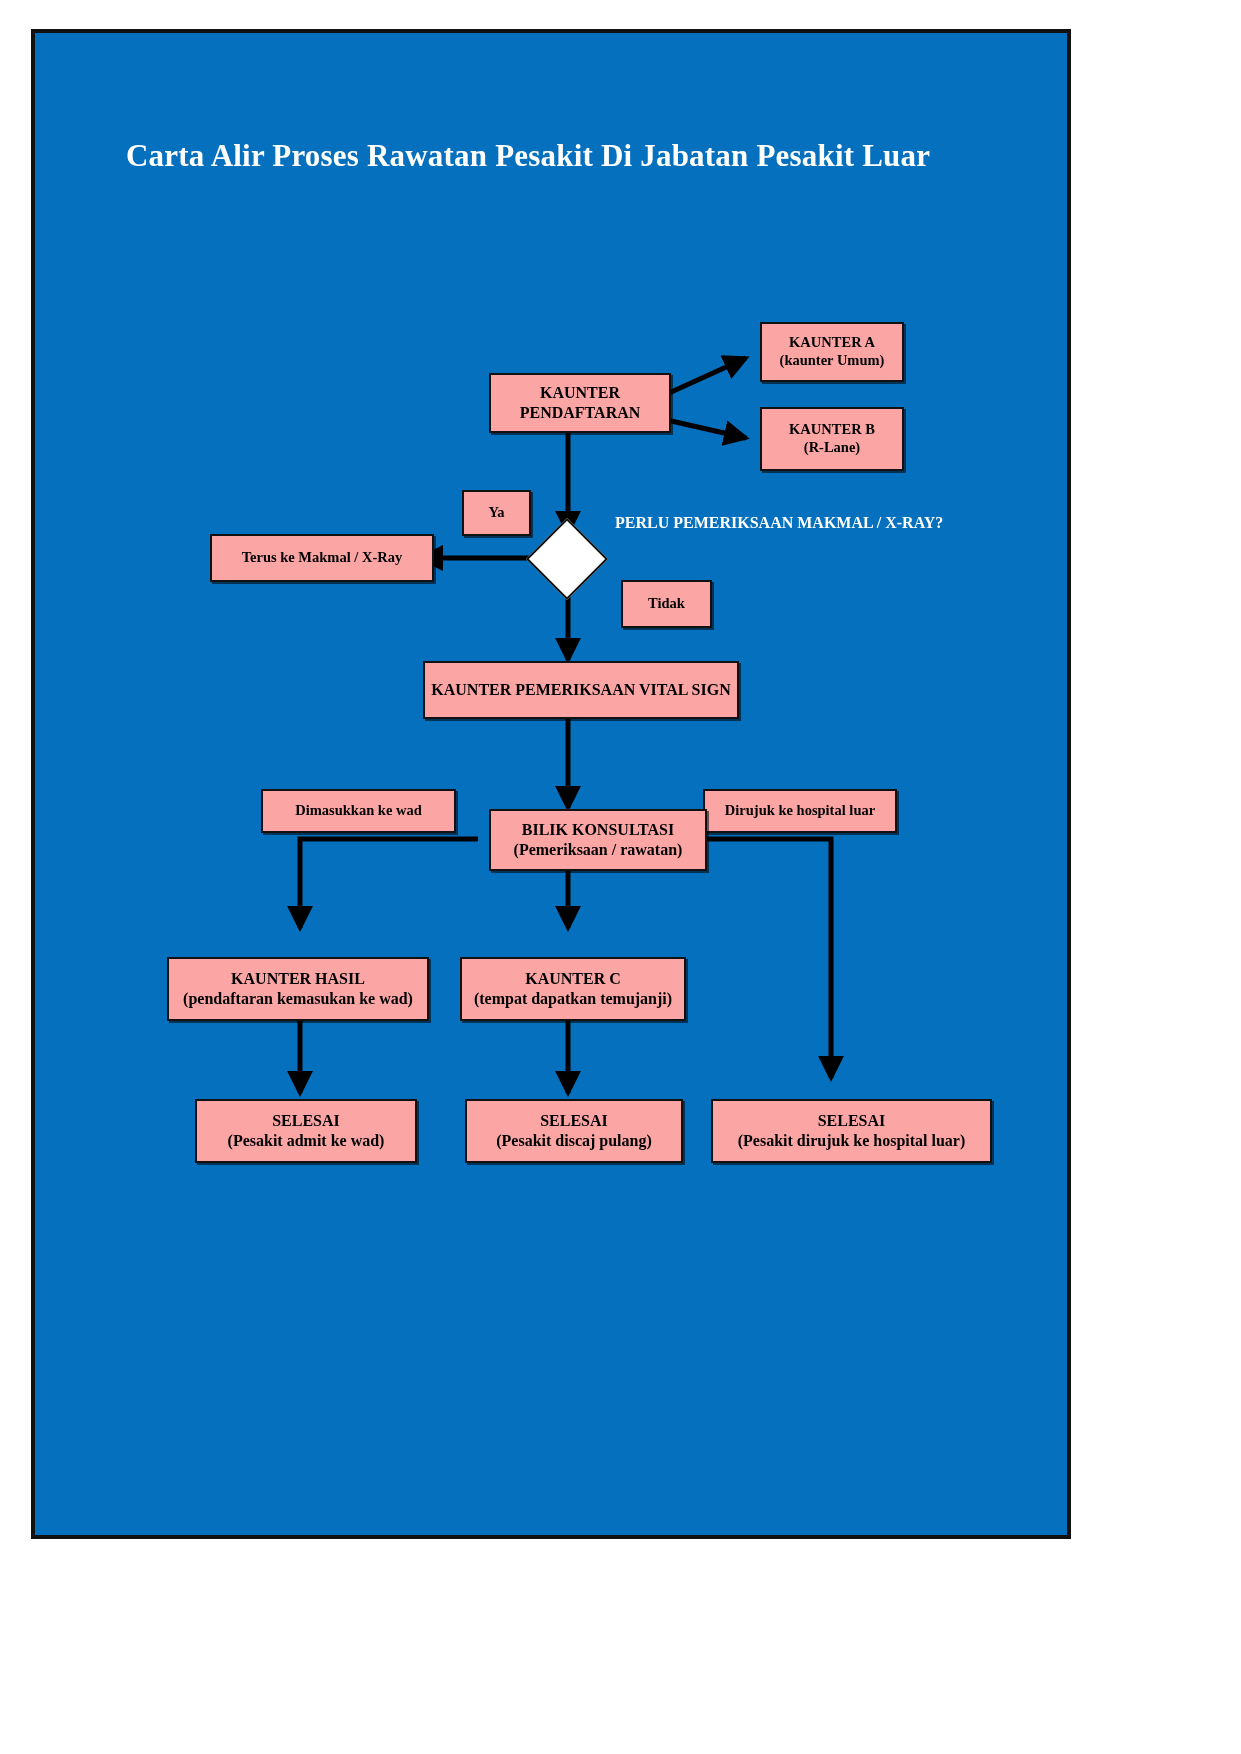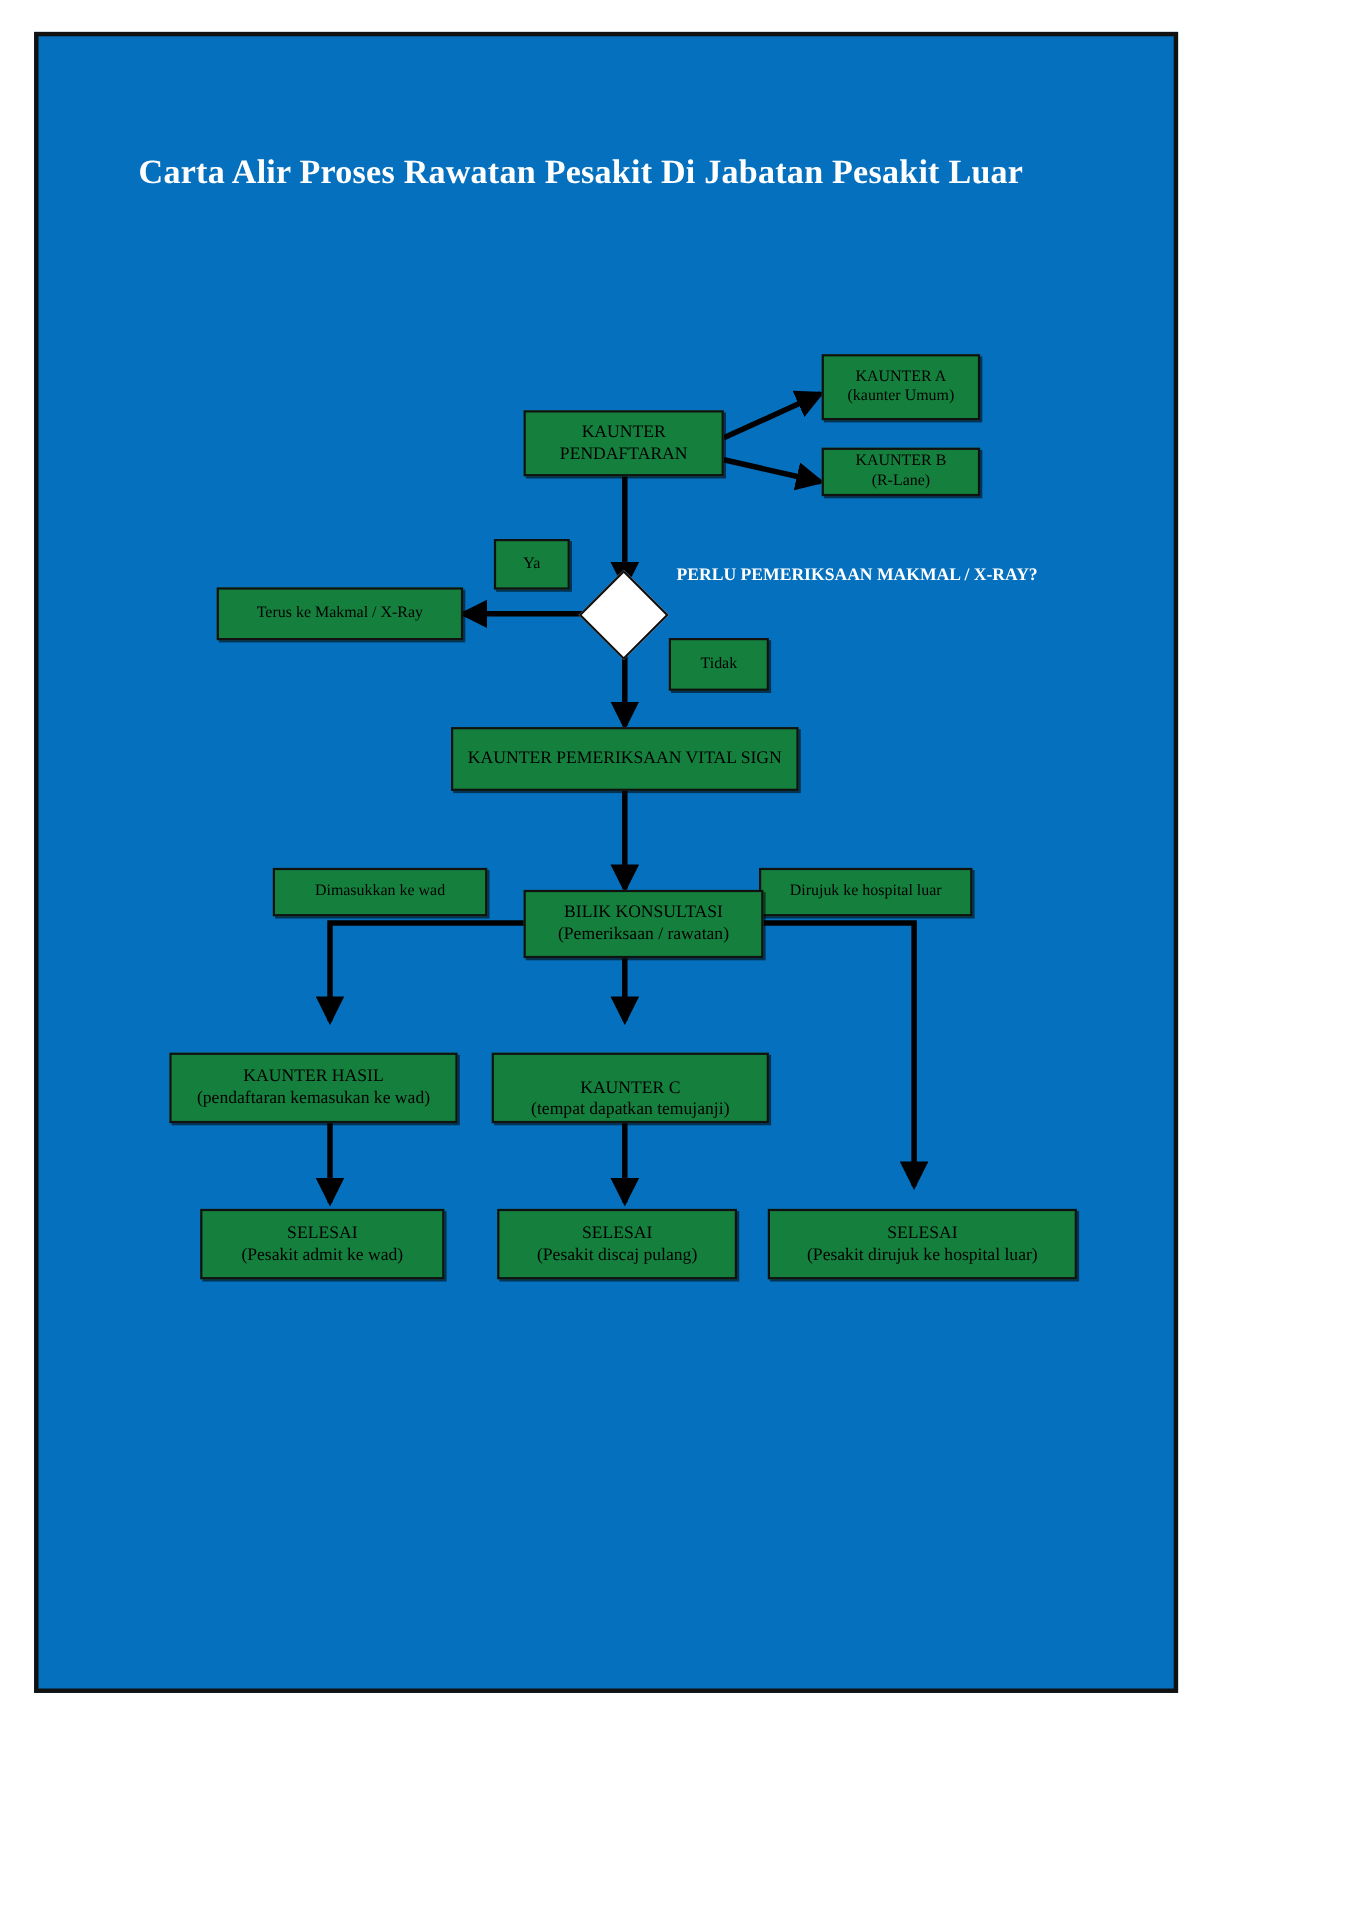--- a/index.html
+++ b/index.html
@@ -50,32 +50,33 @@
     color: #ffffff;
     font-size: 31px;
     font-weight: bold;
     letter-spacing: 0.2px;
     white-space: nowrap;
   }
 
   
   .node {
     position: absolute;
-    background: #15803d;
+    background: #fca5a5;
     border: 2px solid #111111;
     box-sizing: border-box;
     display: flex;
     flex-direction: column;
     align-items: center;
     justify-content: center;
     text-align: center;
     color: #000000;
-    font-weight: normal;
+    font-weight: bold;
     line-height: 1.22;
     box-shadow: 2px 2px 0 rgba(0,0,0,0.55);
+    margin-left: 13px;
   }
   .node .l1 { display: block; }
   .node .l2 { display: block; }
 
   .fs15 { font-size: 14.5px; }
   .fs16 { font-size: 16px; }
 
   
   .diamond {
     position: absolute;
@@ -145,21 +146,21 @@
       <div class="node fs16" style="left:438px; top:340px; width:182px; height:60px;">
         <span class="l1">KAUNTER</span>
         <span class="l2">PENDAFTARAN</span>
       </div>
 
       <div class="node fs15" style="left:709px; top:289px; width:144px; height:60px;">
         <span class="l1">KAUNTER A</span>
         <span class="l2">(kaunter Umum)</span>
       </div>
 
-      <div class="node fs15" style="left:709px; top:374px; width:144px; height:44px;">
+      <div class="node fs15" style="left:709px; top:374px; width:144px; height:64px;">
         <span class="l1">KAUNTER B</span>
         <span class="l2">(R-Lane)</span>
       </div>
 
       <div class="node fs15" style="left:411px; top:457px; width:69px; height:46px;">
         <span class="l1">Ya</span>
       </div>
 
       <div class="node fs15" style="left:570px; top:547px; width:91px; height:48px;">
         <span class="l1">Tidak</span>
@@ -188,21 +189,21 @@
       <div class="node fs16" style="left:438px; top:776px; width:218px; height:62px;">
         <span class="l1">BILIK KONSULTASI</span>
         <span class="l2">(Pemeriksaan / rawatan)</span>
       </div>
 
       <div class="node fs16" style="left:116px; top:924px; width:262px; height:64px;justify-content:center;">
         <span class="l1">KAUNTER HASIL</span>
         <span class="l2">(pendaftaran kemasukan ke wad)</span>
       </div>
 
-      <div class="node fs16" style="left:409px; top:924px; width:252px; height:64px;justify-content:flex-end;">
+      <div class="node fs16" style="left:409px; top:924px; width:226px; height:64px;">
         <span class="l1">KAUNTER C</span>
         <span class="l2">(tempat dapatkan temujanji)</span>
       </div>
 
       <div class="node fs16" style="left:144px; top:1066px; width:222px; height:64px;">
         <span class="l1">SELESAI</span>
         <span class="l2">(Pesakit admit ke wad)</span>
       </div>
 
       <div class="node fs16" style="left:414px; top:1066px; width:218px; height:64px;">

